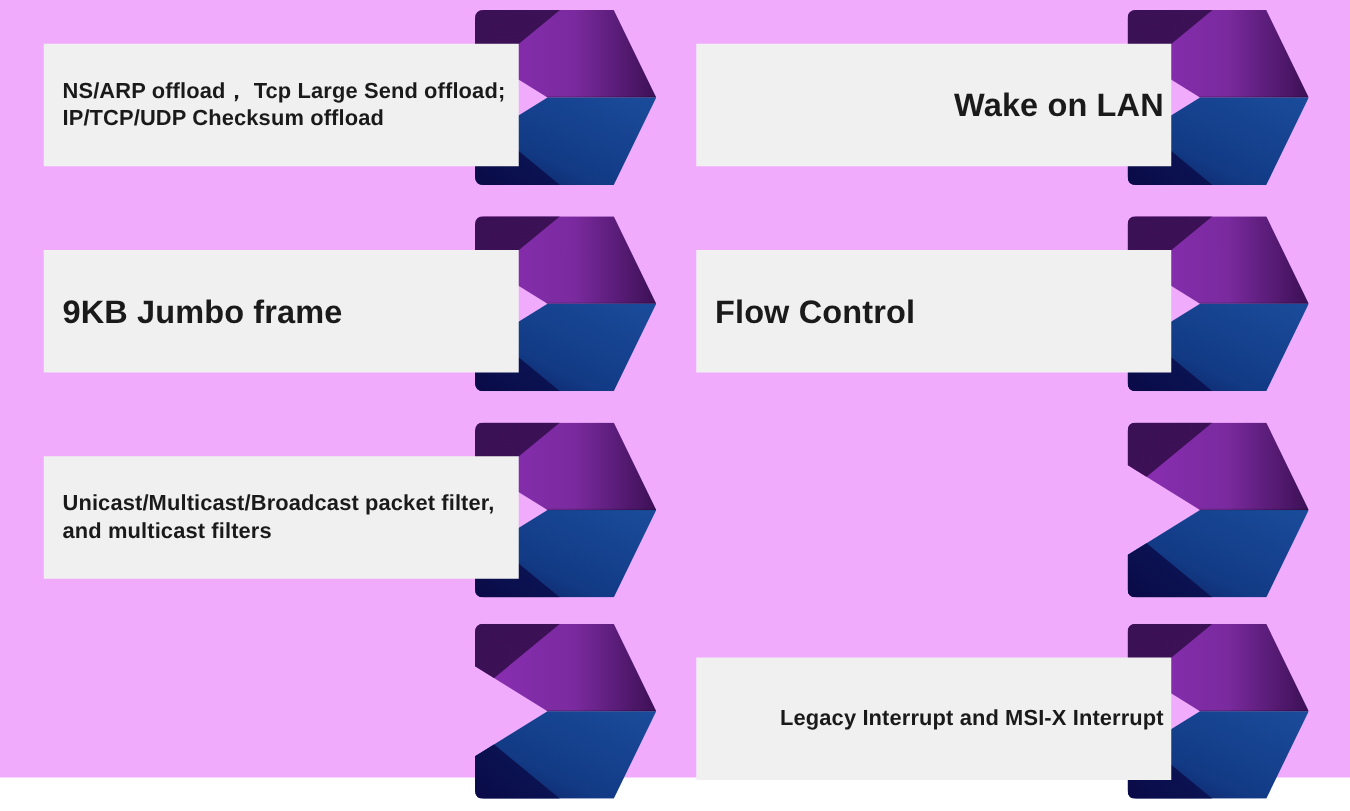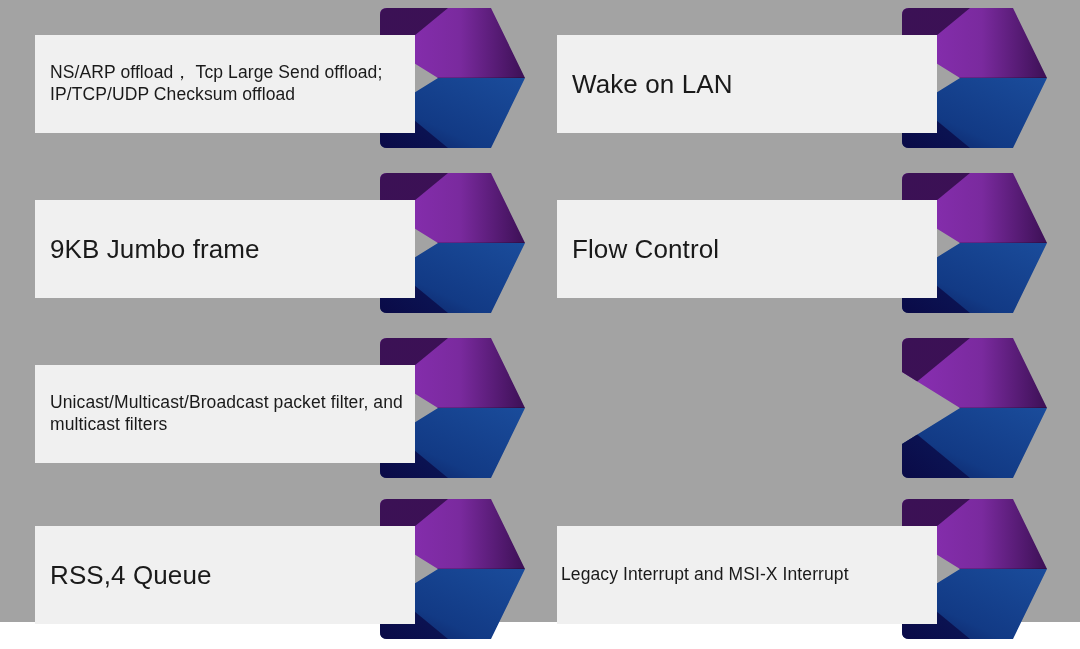--- a/index.html
+++ b/index.html
@@ -11,21 +11,22 @@
   body {
     width: 1080px;
     height: 649px;
     font-family: "Liberation Sans", sans-serif;
     overflow: hidden;
   }
   #canvas {
     position: relative;
     width: 1080px;
     height: 622px;
-    background: #a3a3a3;
+    background: #f0abfc;
+    font-weight: bold;
   }
   .item {
     position: absolute;
   }
   .label-box {
     position: absolute;
     background: #F0F0F0;
     display: flex;
     align-items: center;
     box-sizing: border-box;
@@ -149,21 +150,21 @@
       <rect x="0" y="70" width="145" height="70" fill="url(#bg1)"></rect>
 
       <path d="M 0 0 L 68 0 L 0 56 Z" fill="url(#pc1)"></path>
 
       <path d="M 0 140 L 68 140 L 0 84 Z" fill="url(#bc1)"></path>
 
       <path d="M 0 69.5 L 145 69.5" stroke="rgba(0,0,0,0.18)" stroke-width="1.2" fill="none"></path>
     </g>
   </svg>
       </div>
-      <div class="label-box size-lg" style="left: 35px; top: 35px; width: 380px; height: 98px; padding-left: 15px;">
+      <div class="label-box size-lg" style="left: 35px; top: 35px; width: 380px; height: 98px; padding-left: 15px; justify-content: flex-end;">
         <span class="label-text">Wake on LAN</span>
       </div>
     </div>
     <div class="item" style="left: 0px; top: 165px; width: 525px; height: 160px; padding-left: 19px;">
       <div class="chevron" style="left: 380px; top: 8px;">
   <svg width="145" height="140" viewBox="0 0 145 140" xmlns="http://www.w3.org/2000/svg">
     <defs>
       <linearGradient id="pg2" x1="0" y1="0" x2="1" y2="0">
         <stop offset="0%" stop-color="#8B2FB5"></stop>
         <stop offset="55%" stop-color="#7A2A9E"></stop>
@@ -421,23 +422,20 @@
       <rect x="0" y="70" width="145" height="70" fill="url(#bg6)"></rect>
 
       <path d="M 0 0 L 68 0 L 0 56 Z" fill="url(#pc6)"></path>
 
       <path d="M 0 140 L 68 140 L 0 84 Z" fill="url(#bc6)"></path>
 
       <path d="M 0 69.5 L 145 69.5" stroke="rgba(0,0,0,0.18)" stroke-width="1.2" fill="none"></path>
     </g>
   </svg>
       </div>
-      <div class="label-box size-lg" style="left: 35px; top: 35px; width: 380px; height: 98px; padding-left: 15px;">
-        <span class="label-text">RSS,4 Queue</span>
-      </div>
     </div>
     <div class="item" style="left: 522px; top: 491px; width: 525px; height: 160px;">
       <div class="chevron" style="left: 380px; top: 8px;">
   <svg width="145" height="140" viewBox="0 0 145 140" xmlns="http://www.w3.org/2000/svg">
     <defs>
       <linearGradient id="pg7" x1="0" y1="0" x2="1" y2="0">
         <stop offset="0%" stop-color="#8B2FB5"></stop>
         <stop offset="55%" stop-color="#7A2A9E"></stop>
         <stop offset="100%" stop-color="#3C1055"></stop>
       </linearGradient>
@@ -476,17 +474,17 @@
       <rect x="0" y="70" width="145" height="70" fill="url(#bg7)"></rect>
 
       <path d="M 0 0 L 68 0 L 0 56 Z" fill="url(#pc7)"></path>
 
       <path d="M 0 140 L 68 140 L 0 84 Z" fill="url(#bc7)"></path>
 
       <path d="M 0 69.5 L 145 69.5" stroke="rgba(0,0,0,0.18)" stroke-width="1.2" fill="none"></path>
     </g>
   </svg>
       </div>
-      <div class="label-box size-sm" style="left: 35px; top: 35px; width: 380px; height: 98px; padding-left: 4px;">
+      <div class="label-box size-sm" style="left: 35px; top: 35px; width: 380px; height: 98px; padding-left: 4px; justify-content: flex-end;">
         <span class="label-text">Legacy Interrupt and MSI-X Interrupt</span>
       </div>
     </div>
   </div>
 
 </body></html>

